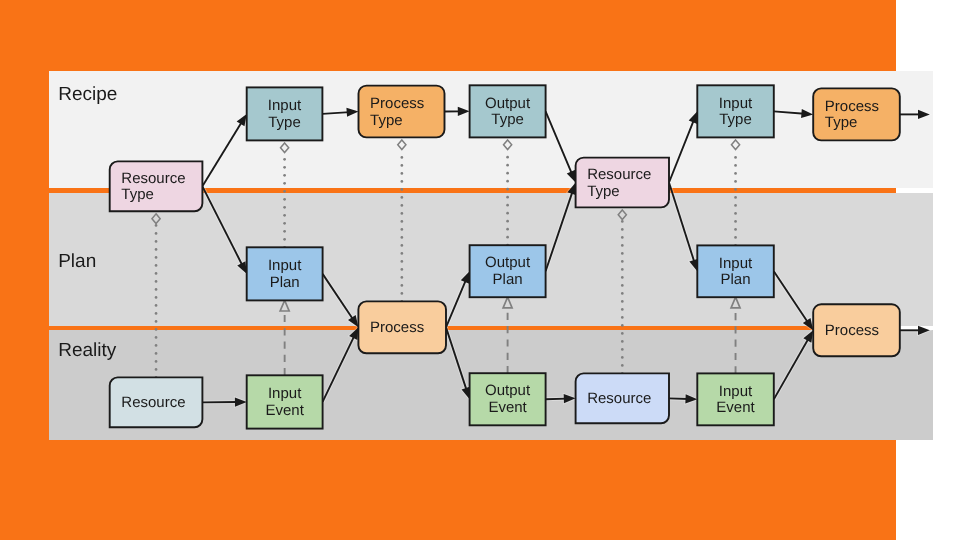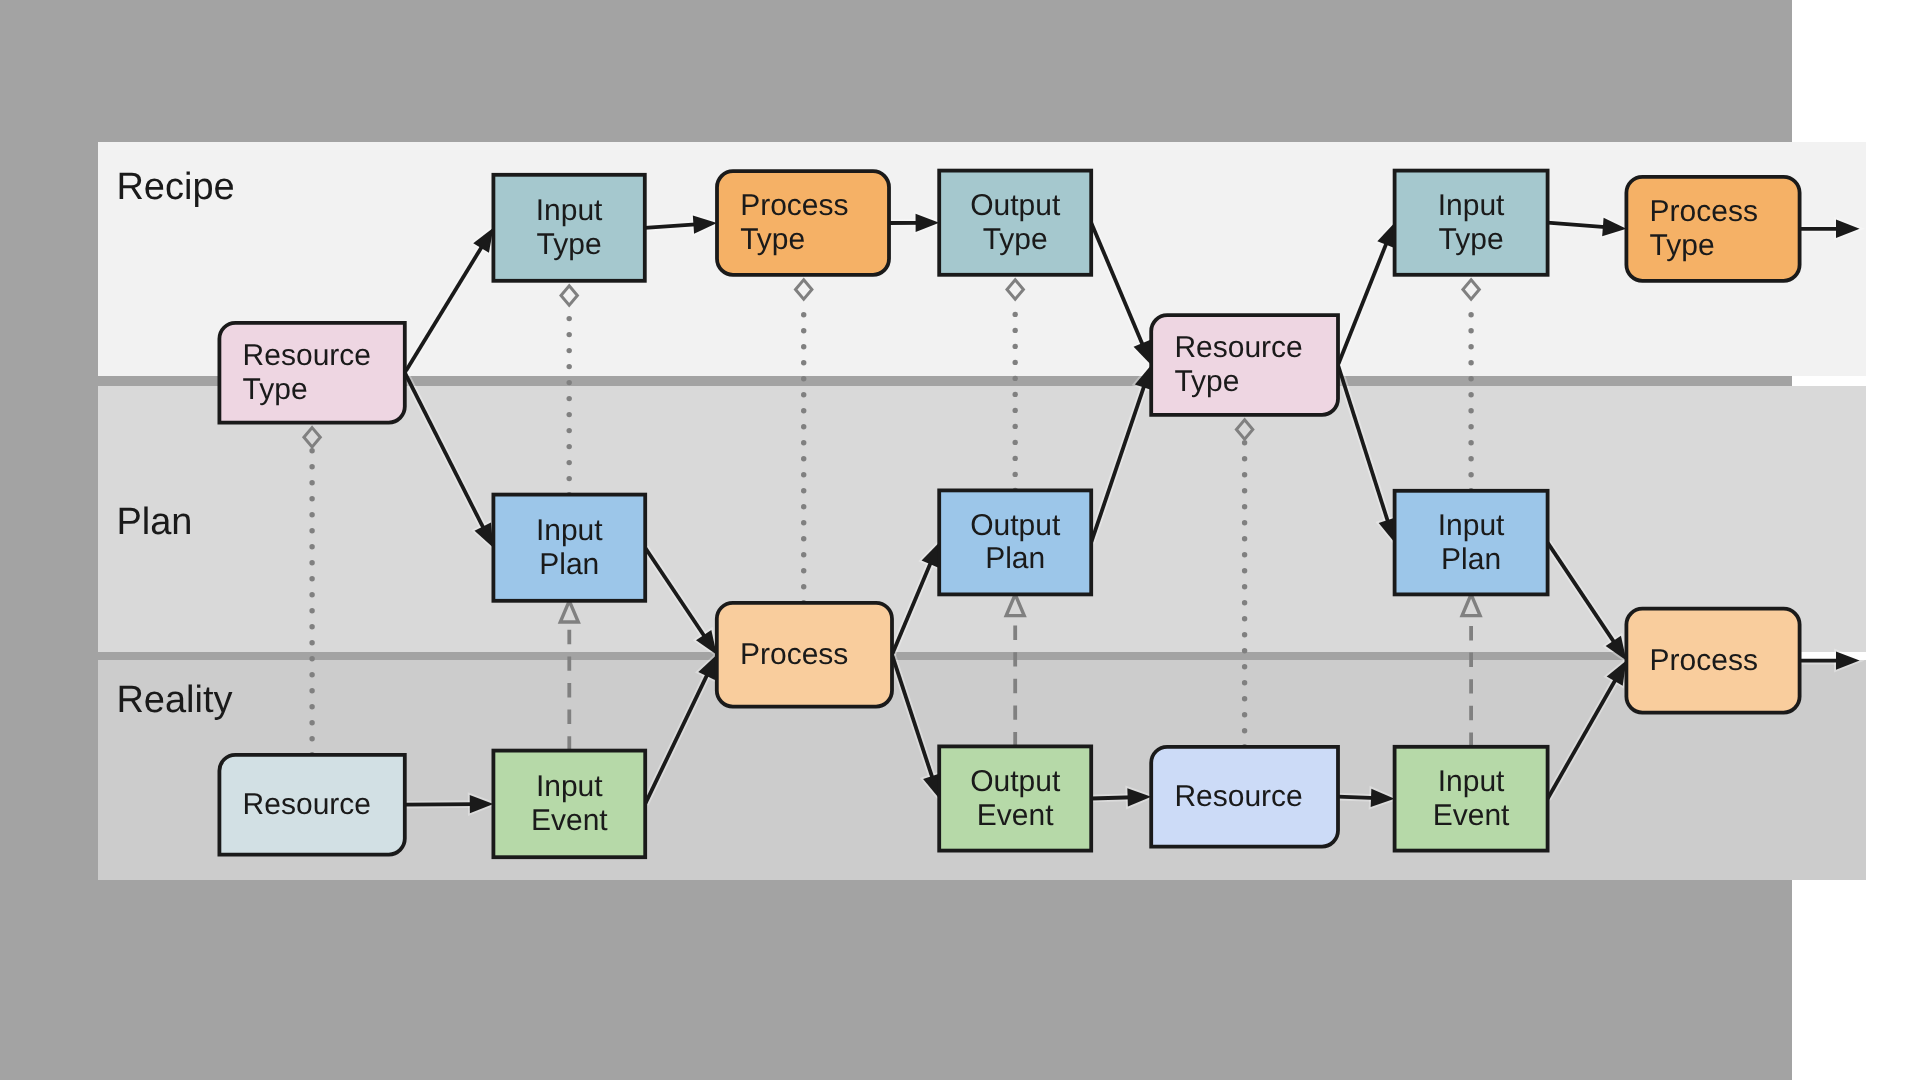--- a/index.html
+++ b/index.html
@@ -1,21 +1,21 @@
 <!DOCTYPE html>
 <html><head>
 <meta charset="utf-8">
 <title>Recipe / Plan / Reality</title>
 <style>
   html,body{margin:0;padding:0;background:#ffffff;
             -webkit-font-smoothing:antialiased;
             text-rendering:geometricPrecision;}
   body{width:960px;height:540px;overflow:hidden;
        font-family:"Liberation Sans", sans-serif;}
-  #stage{position:relative;width:896px;height:540px;background:#a3a3a3;}
+  #stage{position:relative;width:896px;height:540px;background:#f97316;}
   svg#scene{display:block;position:absolute;left:0;top:0;}
   text{font-family:"Liberation Sans", sans-serif;}
   .node-label{font-size:15px;fill:#1a1a1a;}
   .band-label{font-size:19px;fill:#1a1a1a;}
 </style>
 </head>
 <body>
 
 <div id="stage">
   <svg id="scene" width="960" height="540" viewBox="0 0 960 540">

